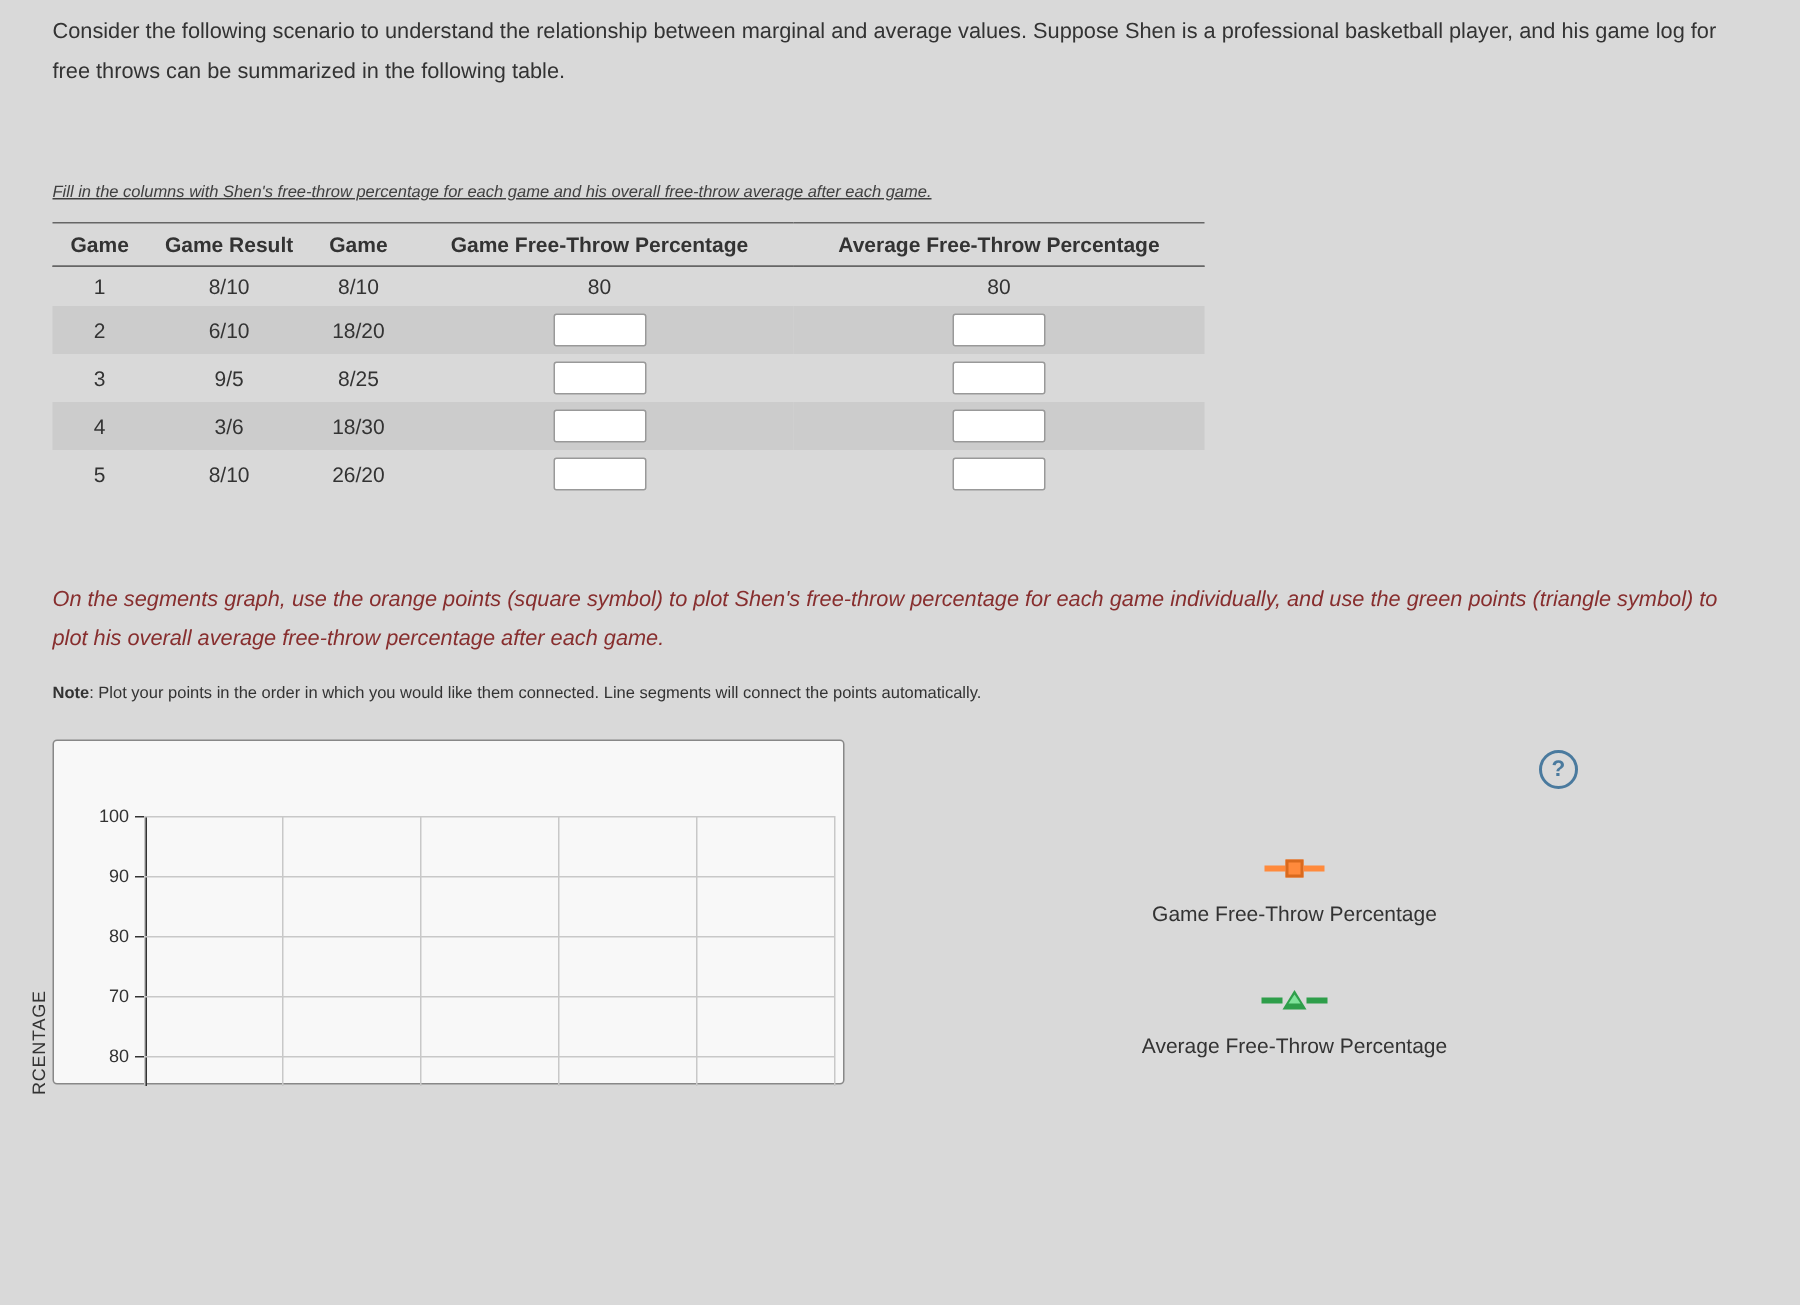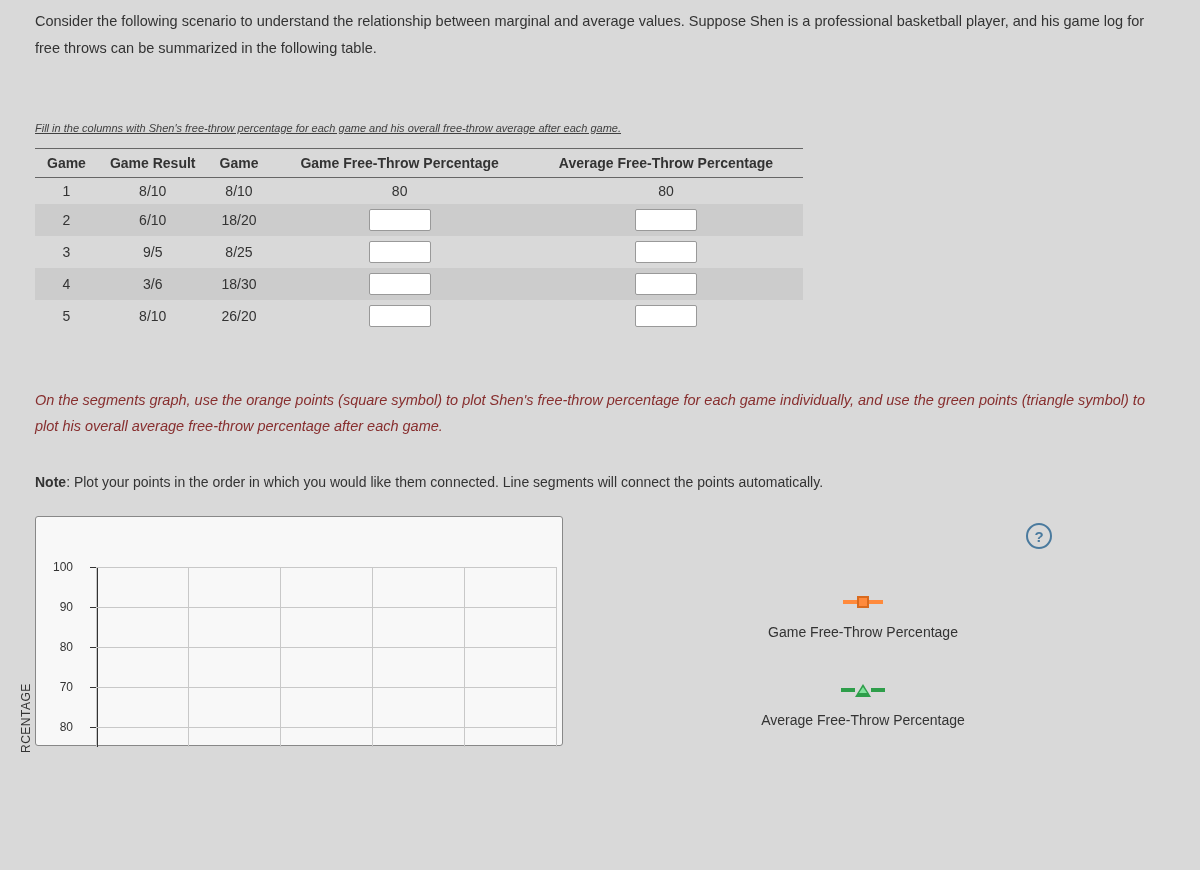--- a/index.html
+++ b/index.html
@@ -58,23 +58,23 @@
     display: inline-block;
   }
   .paragraph {
     font-style: italic;
     color: #872e2e;
     font-size: 14.5px;
     line-height: 1.85;
     margin-top: 55px;
   }
   .note {
-    font-size: 14px;
-    color: #333;
-    margin-top: 30px;
+    font-size: 11px;
+    color: #333;
+    margin-top: 12px;
     line-height: 1.85;
   }
   .note b { font-weight: bold; }
   .graph-area {
     display: flex;
     margin-top: 20px;
     align-items: flex-start;
     position: relative;
   }
   .graph-box {
@@ -132,21 +132,21 @@
     left: 0;
     right: 0;
     height: 1px;
     background: #c8c8c8;
   }
   .tick-label {
     position: absolute;
     font-size: 12px;
     color: #333;
     right: 100%;
-    margin-right: 23px;
+    margin-right: 10px;
     transform: translateY(-50%);
     text-align: right;
     width: 30px;
   }
   .tick {
     position: absolute;
     width: 6px;
     height: 1px;
     background: #333;
     left: -6px;

